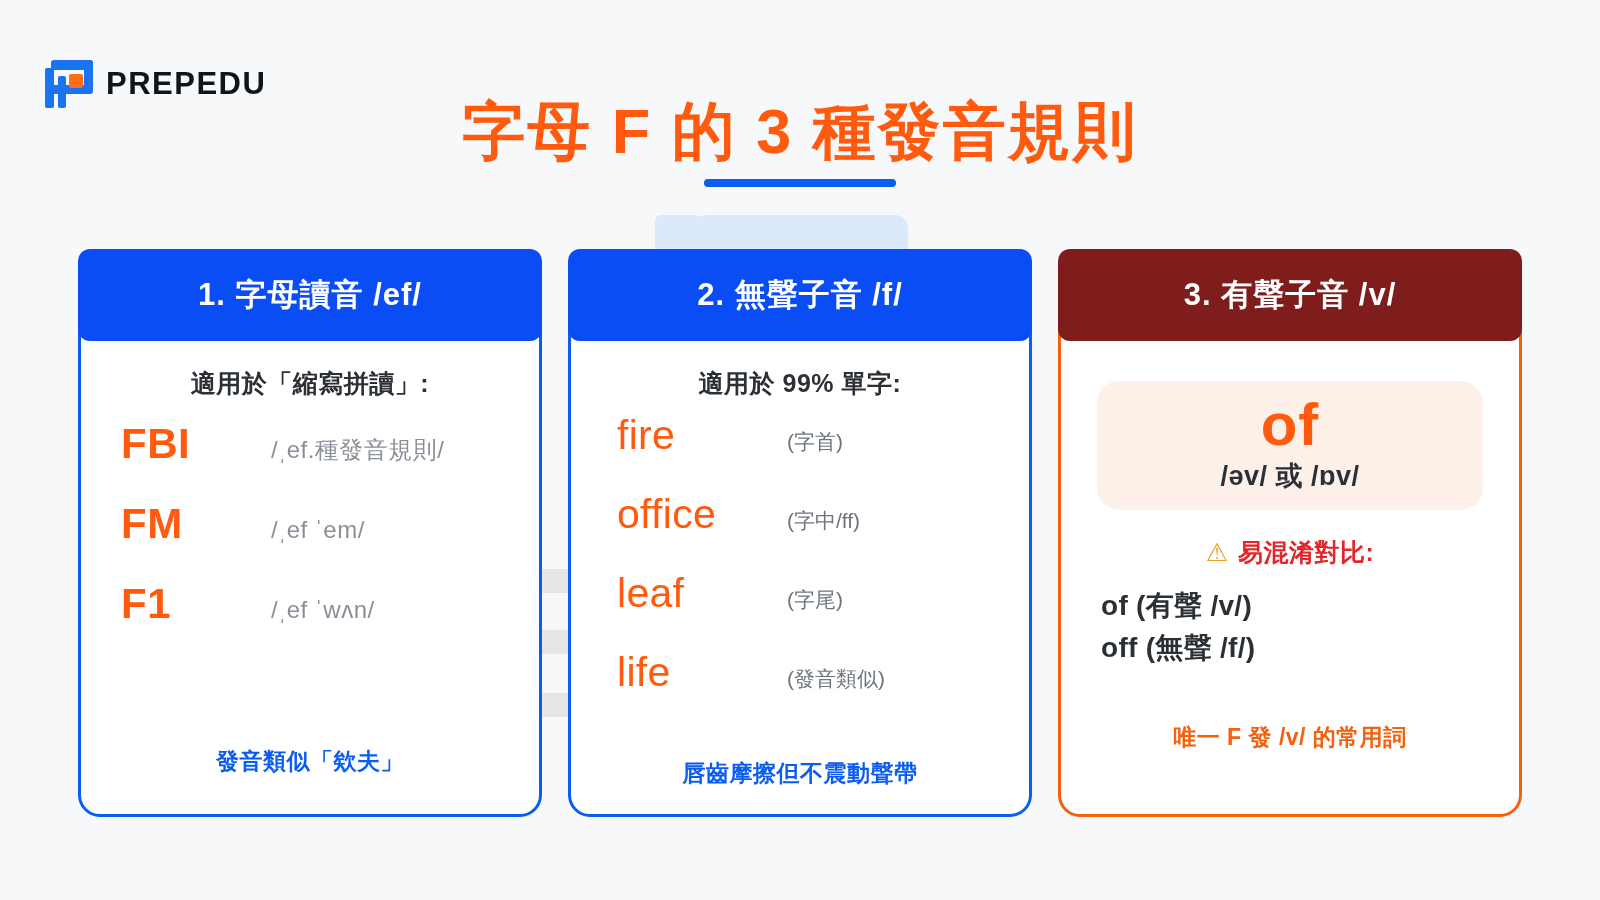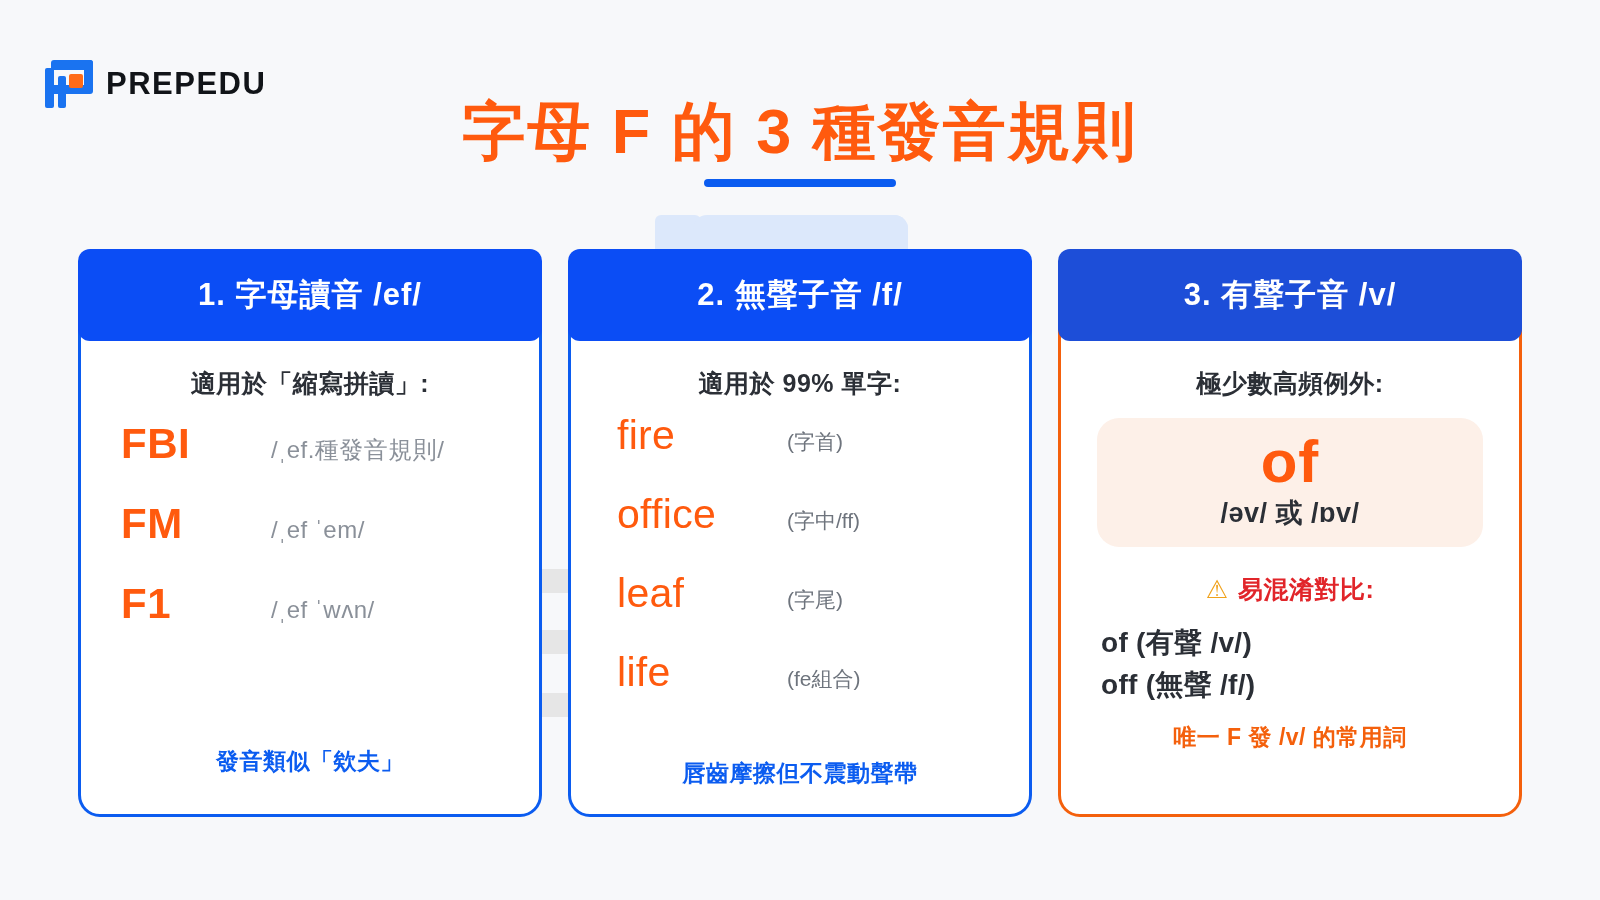--- a/index.html
+++ b/index.html
@@ -53,21 +53,21 @@
   }
   .card.blue   { border:3px solid #0b5cf0; }
   .card.orange { border:3px solid #f4600c; }
 
   .card-head {
     height:92px; margin:-3px -3px 0 -3px; border-radius:12px;
     display:flex; align-items:center; justify-content:center;
     color:#fff; font-size:31px; font-weight:700; letter-spacing:1px;
   }
   .card-head.blue   { background:#0b4df5; }
-  .card-head.orange { background:#1d4ed8; }
+  .card-head.orange { background:#7f1d1d; }
 
   .card-body { flex:1; padding:26px 30px 0 30px; display:flex; flex-direction:column; position:relative; }
   .card-sub { font-size:25px; font-weight:700; color:#2b2f36; text-align:center; margin-bottom:4px; letter-spacing:.5px; }
 
   
   .rows1 { margin-top:16px; display:flex; flex-direction:column; gap:32px; padding-left:10px; }
   .row1 { display:flex; align-items:baseline; }
   .w1   { font-size:42px; font-weight:700; color:#ff5a0e; width:150px; letter-spacing:.5px; }
   .ipa1 { font-size:24px; color:#8a9099; font-weight:400; letter-spacing:.5px; }
 
@@ -170,31 +170,30 @@
           <div class="row2">
             <span class="w2">office</span>
             <span class="note2">(字中/ff)</span>
           </div>
           <div class="row2">
             <span class="w2">leaf</span>
             <span class="note2">(字尾)</span>
           </div>
           <div class="row2">
             <span class="w2">life</span>
-            <span class="note2">(fe組合)</span>
+            <span class="note2">(發音類似)</span>
           </div>
         </div>
       </div>
       <div class="card-foot blue c2">唇齒摩擦但不震動聲帶</div>
     </div>
 
     <div class="card orange">
       <div class="card-head orange">3. 有聲子音 /v/</div>
       <div class="card-body">
-        <div class="card-sub">極少數高頻例外:</div>
         <div class="ofbox">
           <div class="ofword">of</div>
           <div class="ofipa">/əv/ 或 /ɒv/</div>
         </div>
         <div class="warn">
           <span class="warn-icon">⚠</span>
           <span class="warn-text">易混淆對比:</span>
         </div>
         <div class="cmp">
           <div class="cmp-line">of (有聲 /v/)</div>

